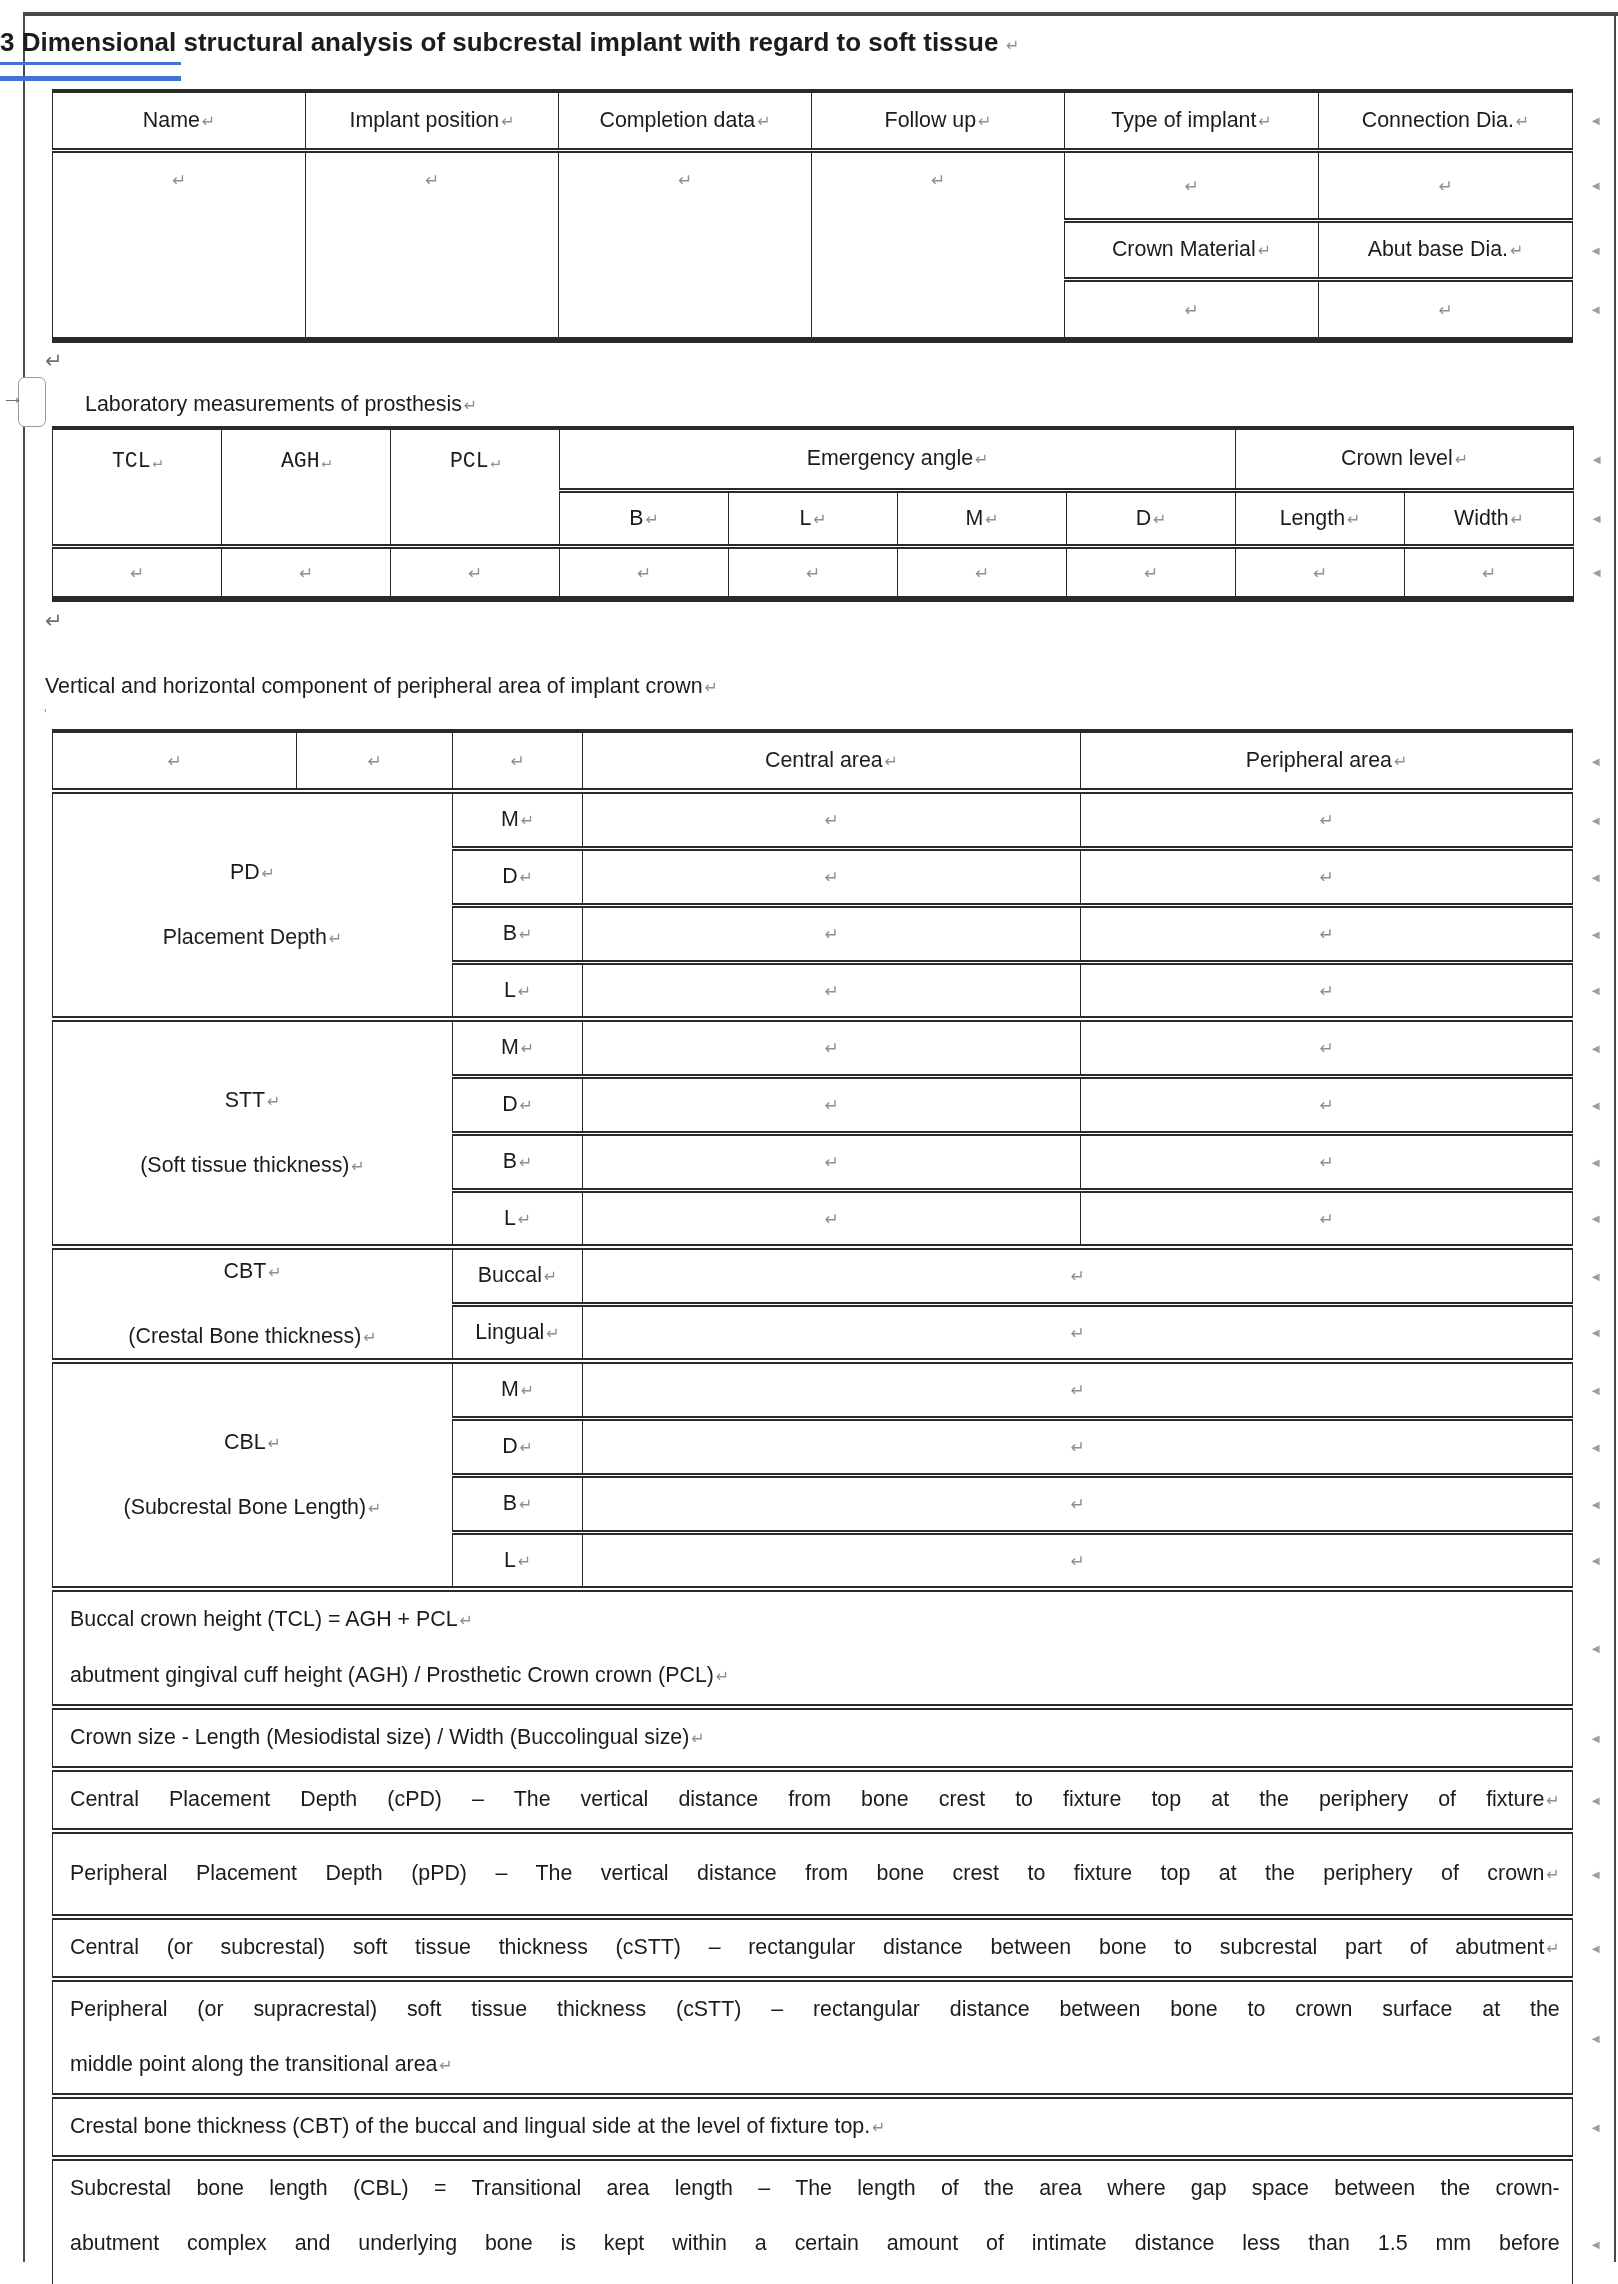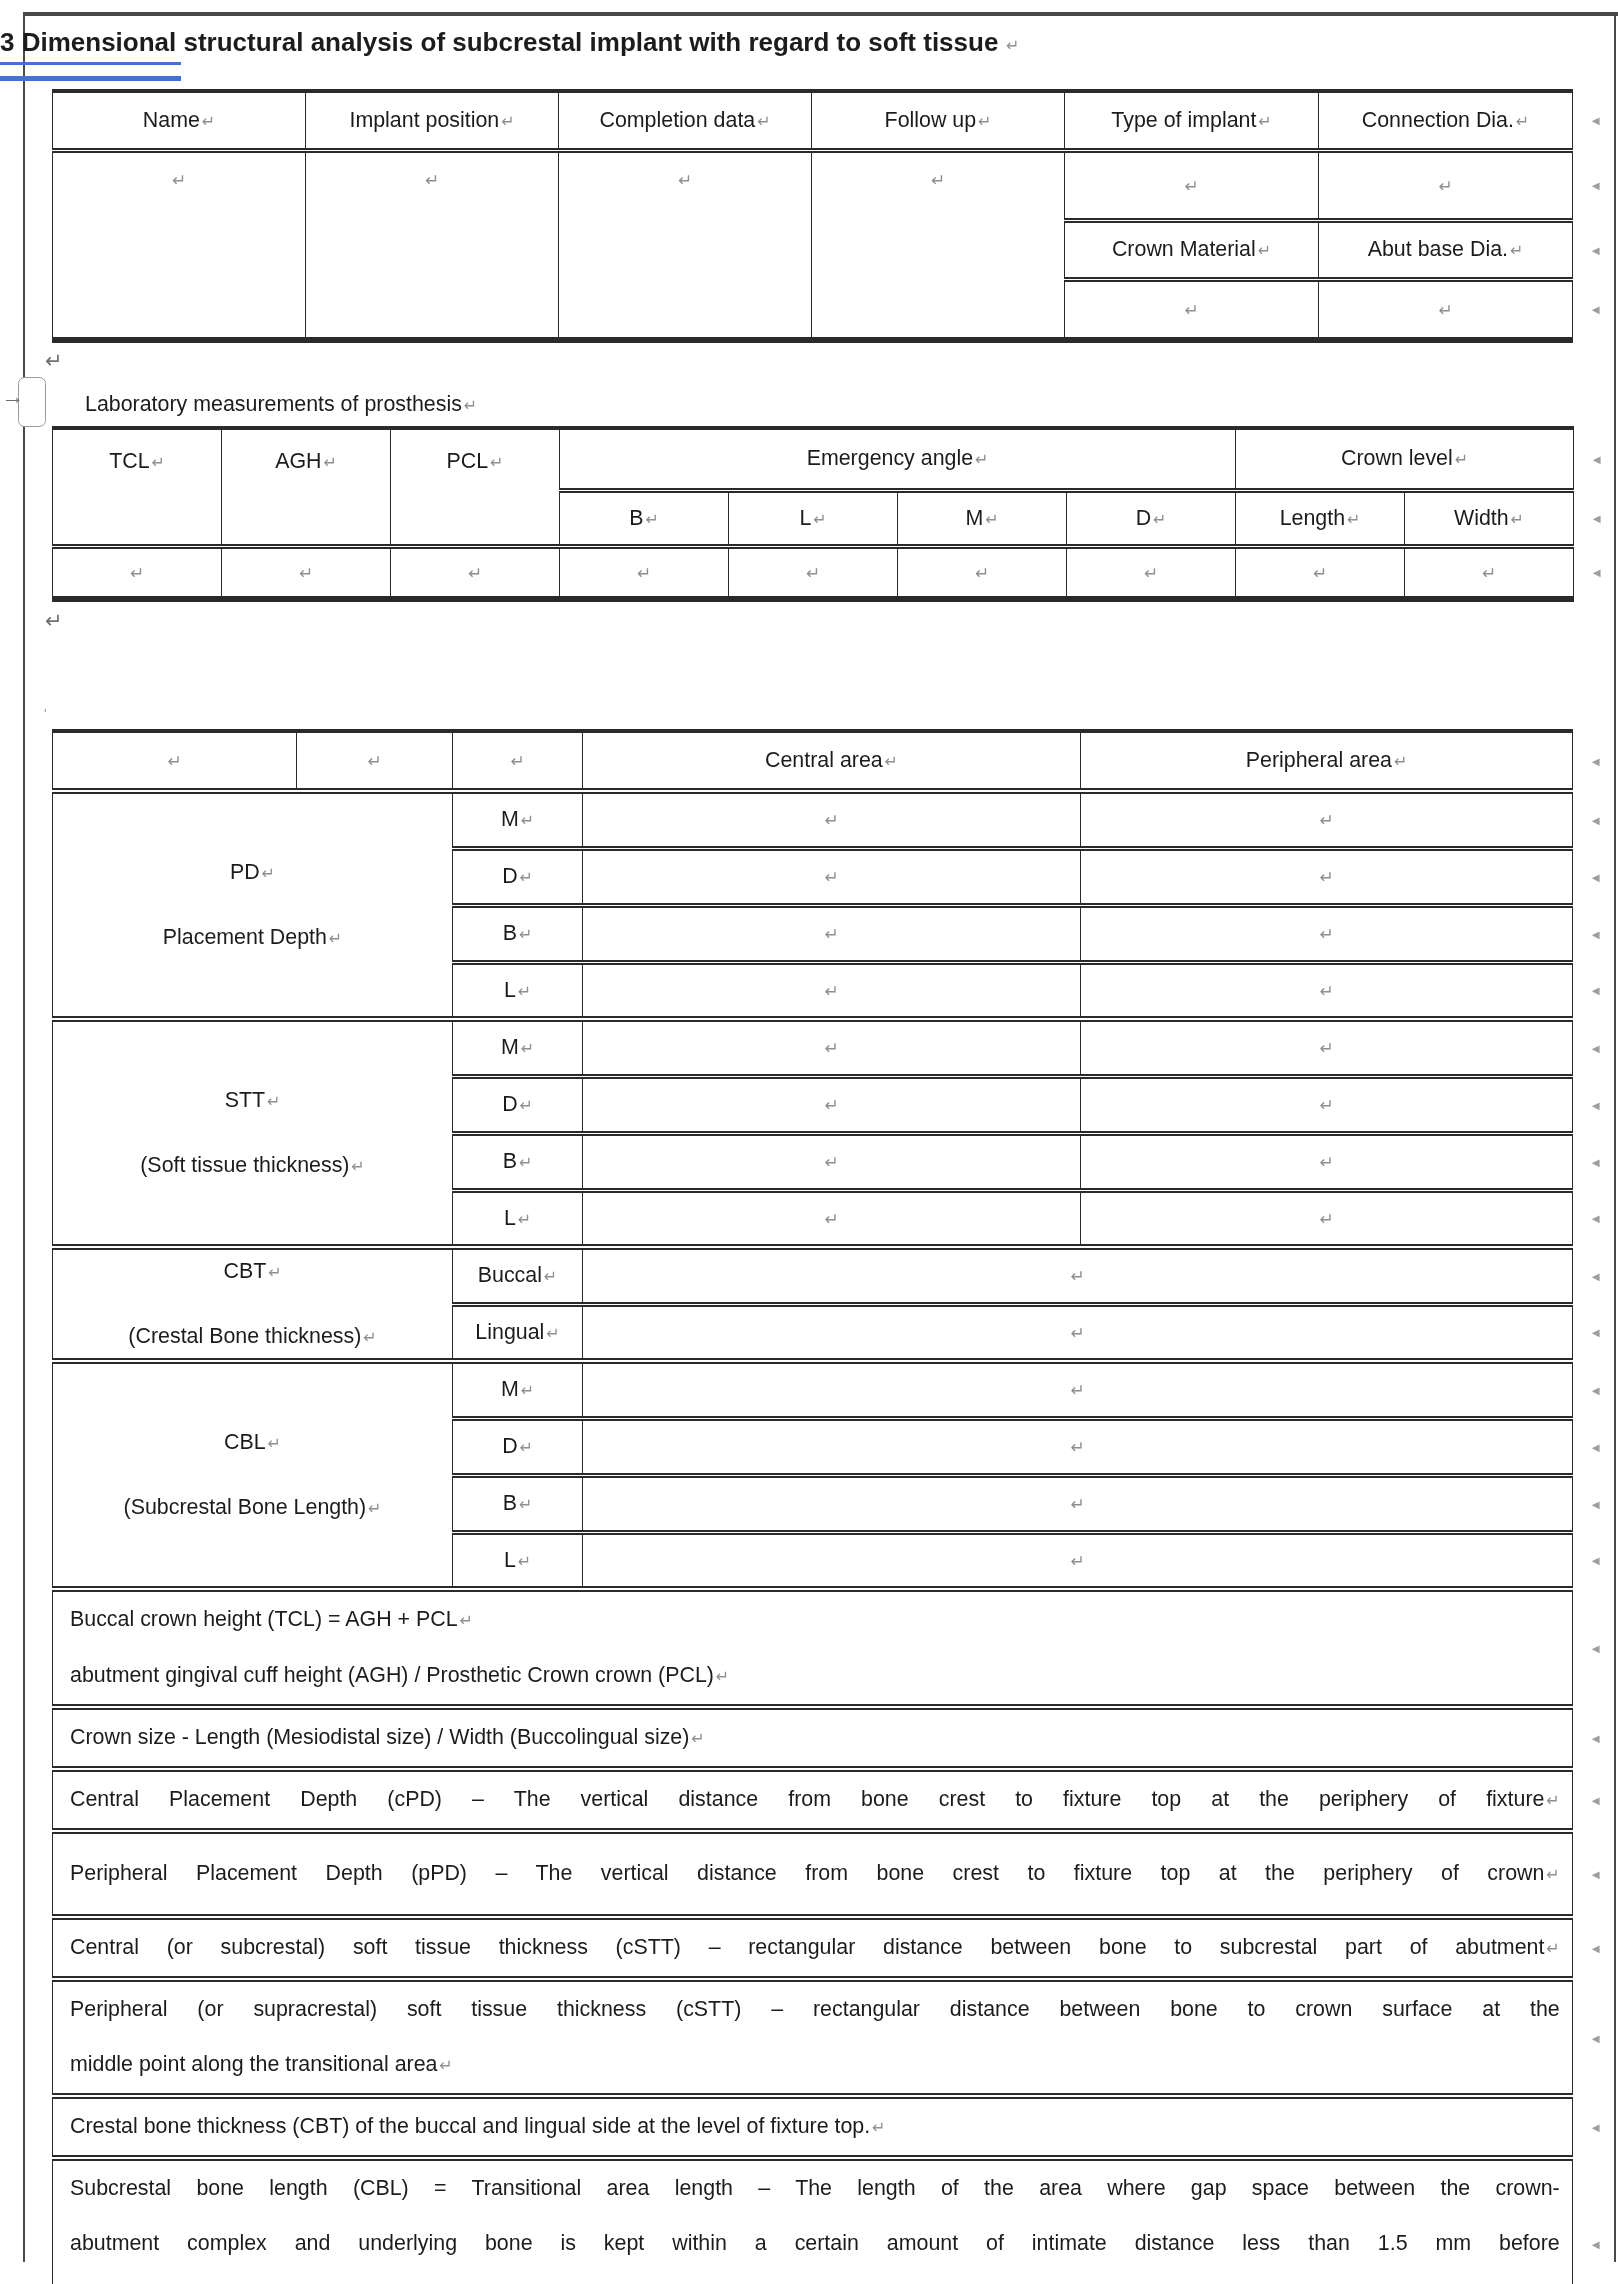--- a/index.html
+++ b/index.html
@@ -37,21 +37,21 @@
           text-align:center;vertical-align:middle;font-size:21.4px;color:#1c1c1c;padding:0;
           position:relative;overflow:visible;}
   .doc tr{border-top:5.2px double #2a2a2a;}
   .doc tr.nt{border-top:none;}
   .doc tr.hv{border-top:6.6px double #2a2a2a;}
 
   .pm::after{content:"\21B5";color:#8f8f8f;font-size:16px;margin-left:1.9px;font-weight:normal;}
   td.e::before{content:"\21B5";color:#8f8f8f;font-size:17px;}
   td.tp{vertical-align:top;}
   td.tp1{padding-top:14.2px;}
-  td.tp2{padding-top:19px;}
+  td.tp2{padding-top:19px;font-family:Liberation Mono, monospace;}
 
   
   .rem{position:absolute;right:-30px;top:50%;transform:translateY(-50%);
        color:#9e9e9e;font-size:13px;line-height:1;}
   .rem::after{content:"\25C4";}
 
   
   td.glabel{padding:0;}
   .glabel .gwrap{display:flex;flex-direction:column;justify-content:center;align-items:center;gap:40px;height:100%;}
 
@@ -157,20 +157,21 @@
       <td class="e"></td>
       <td class="e">
             <span class="rem"></span>
           </td>
     </tr>
   </tbody>
     </table>
 
   <div class="pmark" style="left:45px;top:609px;">↵</div>
 
+  <div class="hd pm" style="top:674px;">Vertical and horizontal component of peripheral area of implant crown</div>
   <div class="tick" style="left:44px;top:706px;">'</div>
 
   <table class="doc" style="top:729px;width:1519px;">
     <colgroup>
         <col style="width:244px">
         <col style="width:156px">
         <col style="width:130px">
         <col style="width:498px">
         <col style="width:492px">
       </colgroup>

